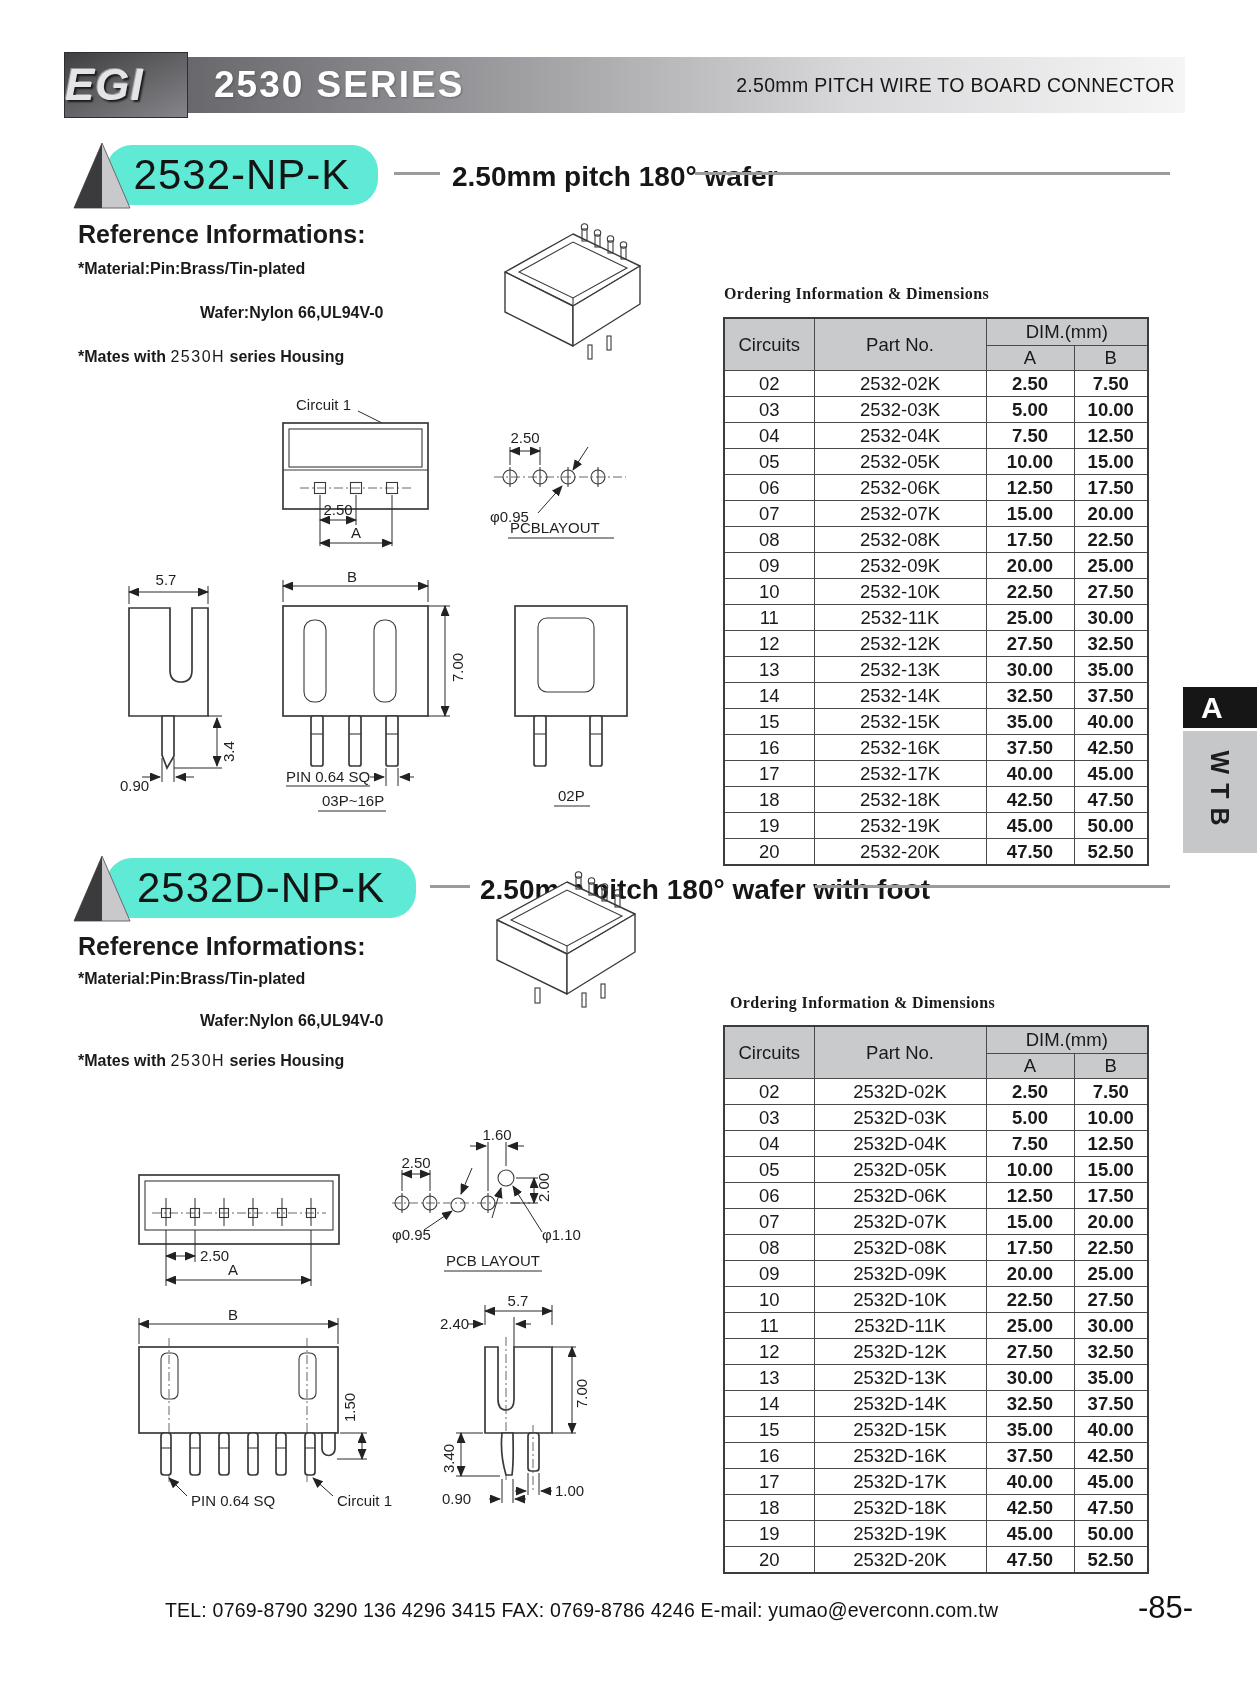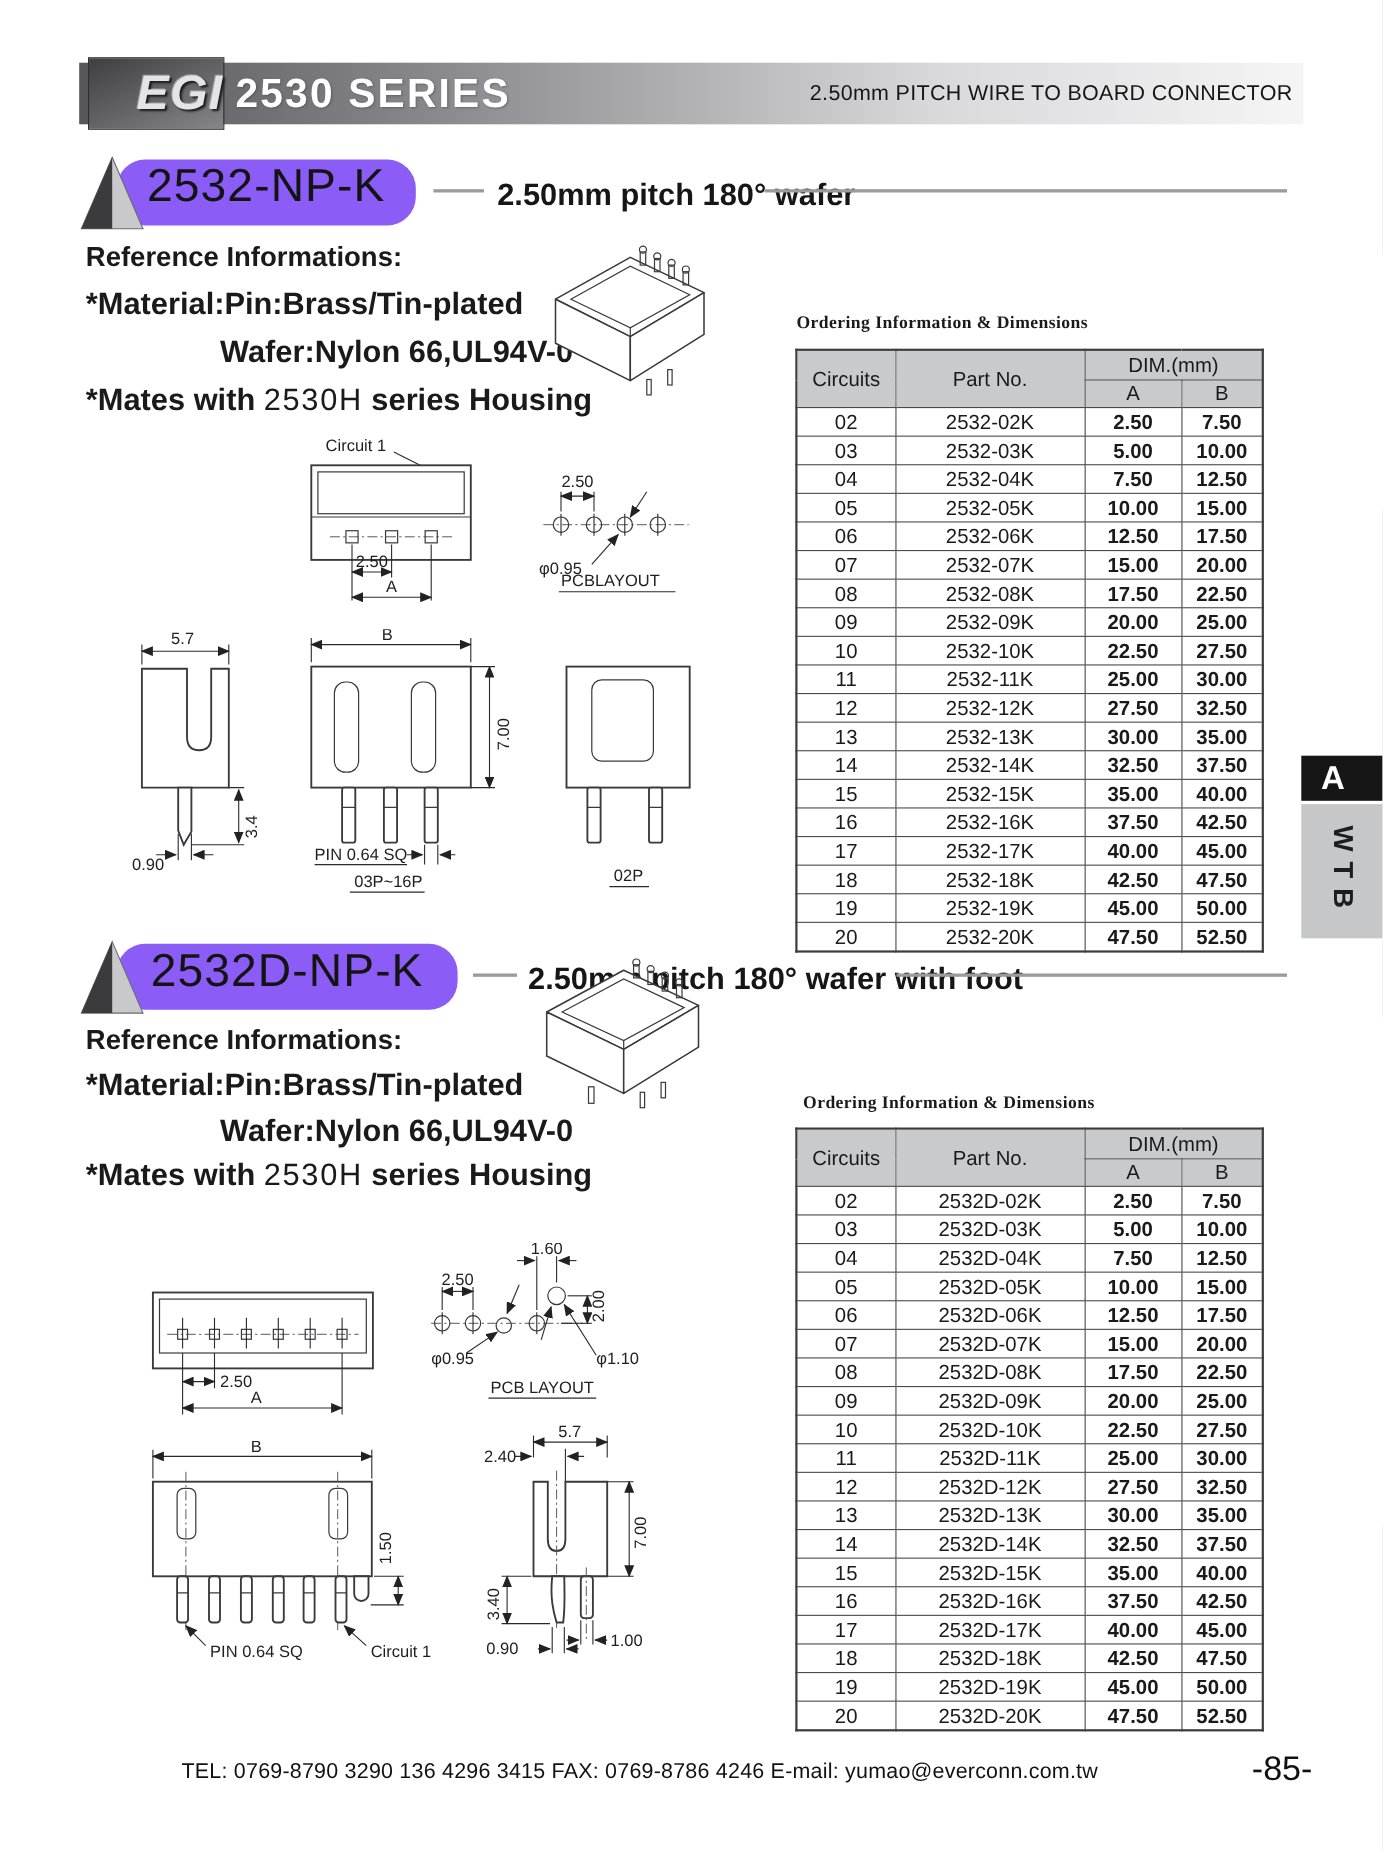--- a/index.html
+++ b/index.html
@@ -3,37 +3,37 @@
 <meta charset="utf-8">
 <style>
   html,body{margin:0;padding:0;background:#e9e9e9}
   #page{position:relative;width:1257px;height:1683px;background:#fff;margin:0 auto;
         font-family:"Liberation Sans",sans-serif;color:#1a1a1a;overflow:hidden}
   .abs{position:absolute}
 
   
   #hbar{left:72px;top:57px;width:1113px;height:56px;display:flex;align-items:center;
         background:linear-gradient(90deg,#55555a 0%,#8b8b8f 30%,#d9d9db 70%,#f5f5f6 100%)}
-  #logo{left:80px;top:52px;width:122px;height:64px;display:flex;align-items:center;justify-content:flex-end;
+  #logo{left:64px;top:52px;width:122px;height:64px;display:flex;align-items:center;justify-content:flex-start;
         background:linear-gradient(155deg,#3f3f42,#86868a);border:1px solid #2e2e30}
   #logo span{font-style:italic;font-weight:bold;font-size:44px;color:#e4e4e6;letter-spacing:1px;
         text-shadow:2px 2px 2px #1b1b1d, -1px -1px 0 #ffffff66}
   #series{margin-left:142px;font-size:37px;font-weight:bold;color:#fff;letter-spacing:2px;
         text-shadow:1px 1px 2px #44444488}
   #hsub{margin-left:auto;margin-right:10px;font-size:19.5px;color:#161616;letter-spacing:0.3px}
 
   
-  .badge{background:#8b5cf6;border-radius:26px;display:flex;align-items:flex-start;justify-content:center;
+  .badge{background:#5eead4;border-radius:26px;display:flex;align-items:center;justify-content:center;
          font-size:42px;color:#141414;height:60px;letter-spacing:1px}
   .tagline{font-weight:bold;font-size:28px;color:#161616}
   .hline{background:#9b9b9b;height:3px}
 
   
   .refttl{font-size:25px;font-weight:bold}
-  .refline{font-size:28px;font-weight:bold}
+  .refline{font-size:16px;font-weight:bold}
   .ref-normal{font-weight:normal;letter-spacing:1.5px}
 
   
   .ordttl{font-family:"Liberation Serif",serif;font-weight:bold;font-size:16px;letter-spacing:0.4px}
   table.ord{position:absolute;border-collapse:collapse;table-layout:fixed;background:#fff}
   table.ord th,table.ord td{border:1.6px solid #4a4a4c;text-align:center;vertical-align:middle;
         font-size:18.5px;font-weight:normal;padding:0;overflow:hidden;white-space:nowrap}
   table.ord{border:2.5px solid #3c3c3e}
   table.ord thead th{background:#c9cacc}
   table.ord thead tr:nth-child(1) th{height:26px}

